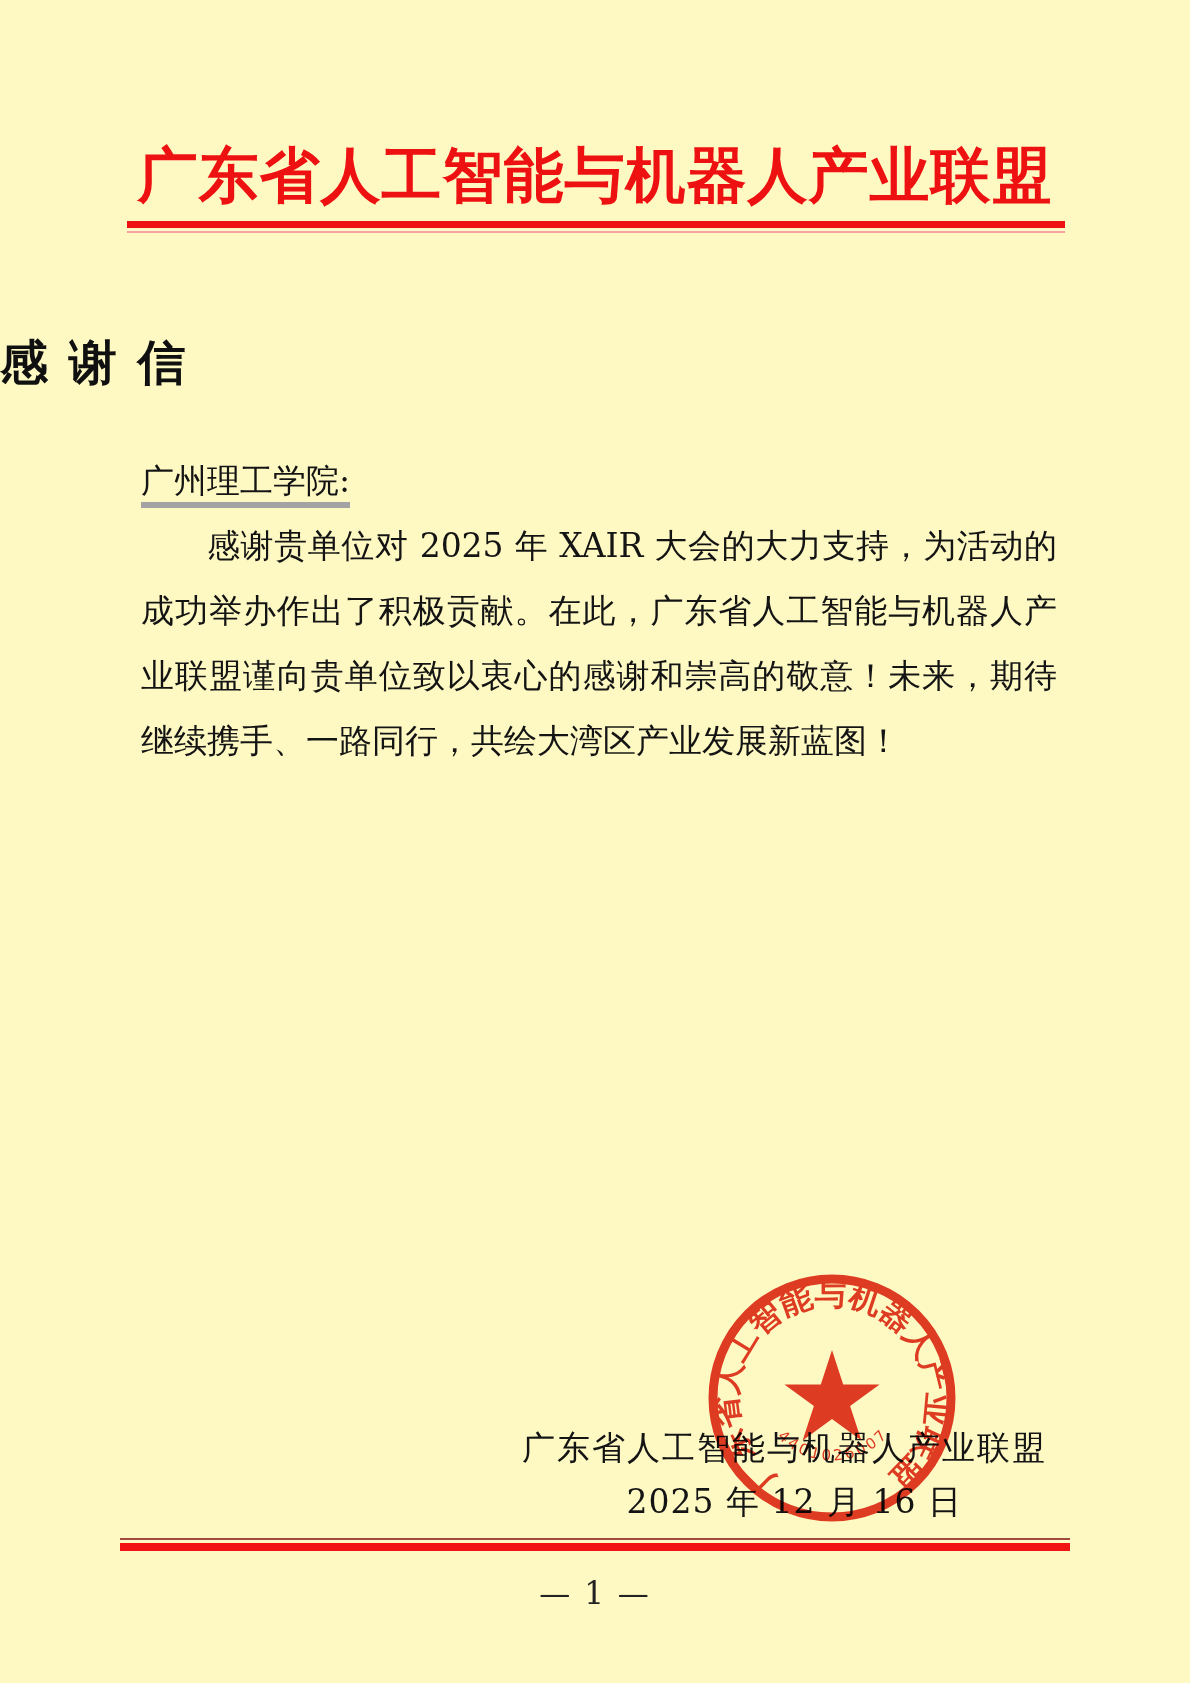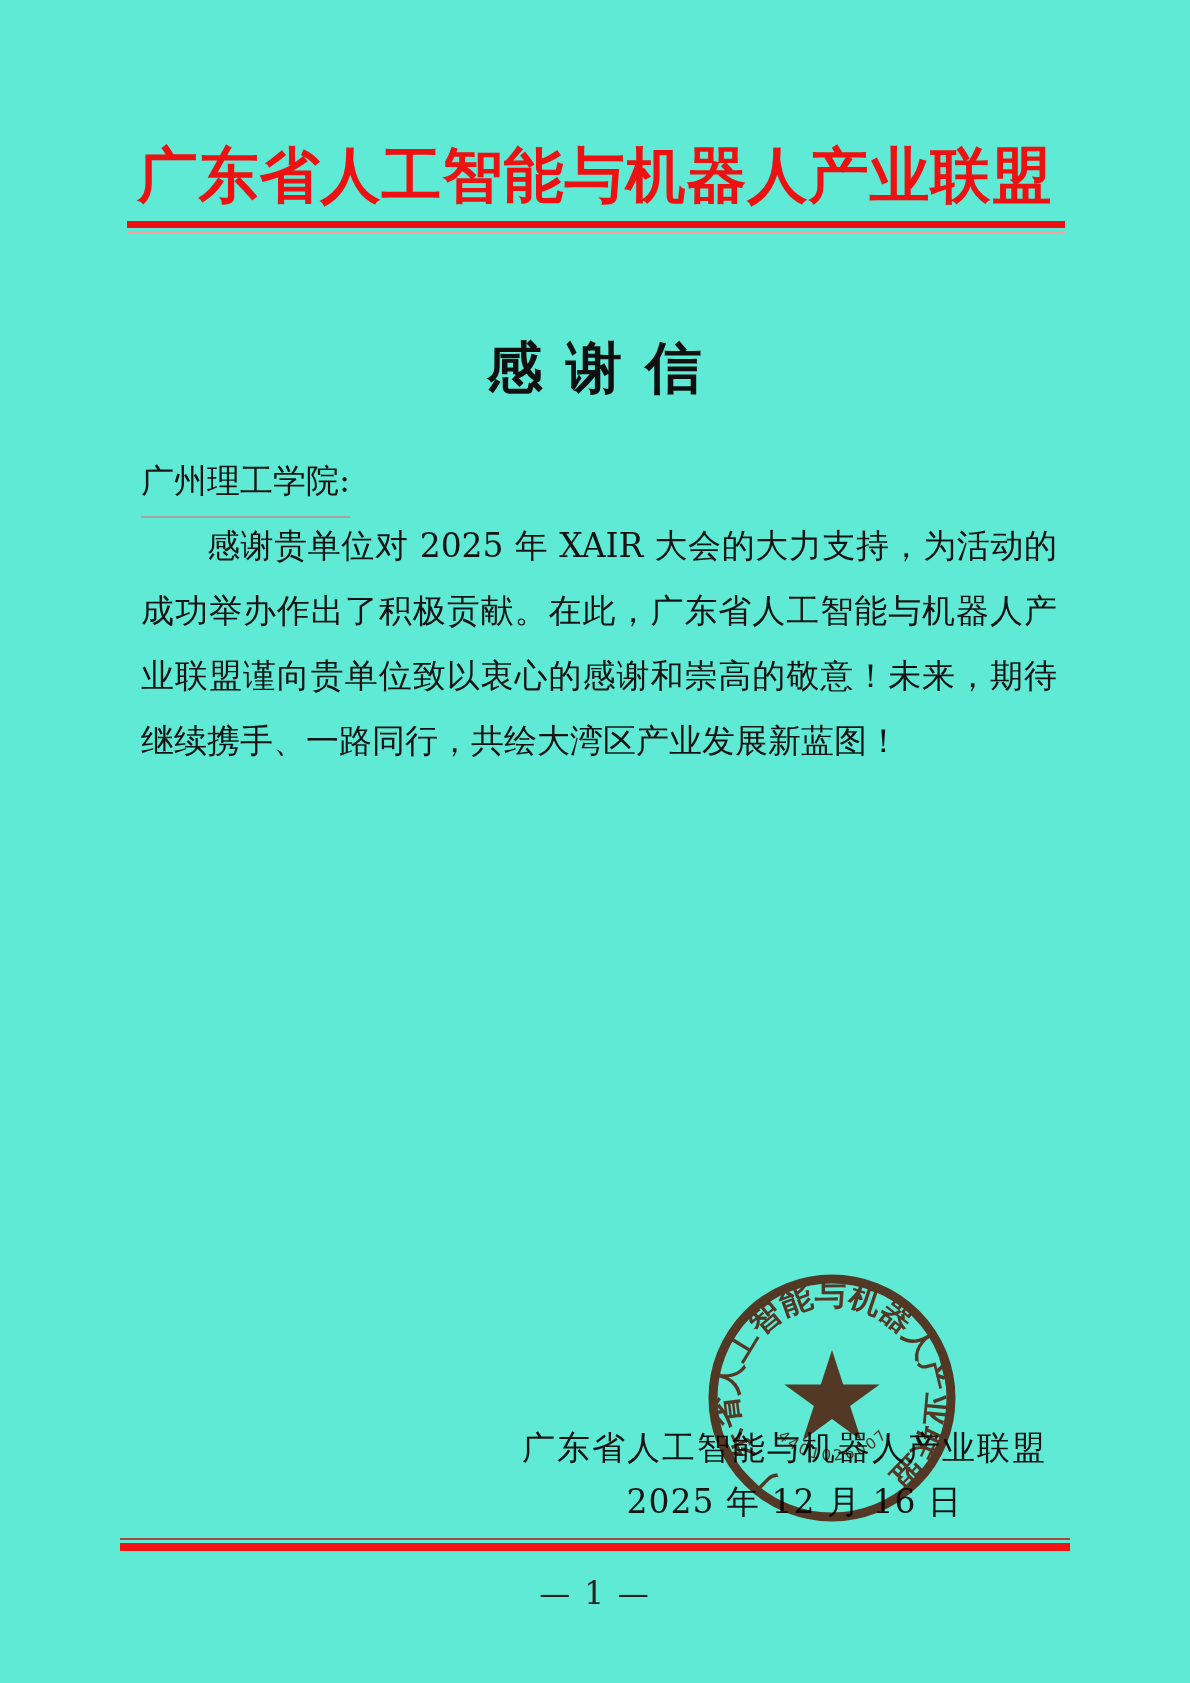--- a/index.html
+++ b/index.html
@@ -1,43 +1,43 @@
 <!DOCTYPE html>
 <html><head>
 <meta charset="utf-8">
 <style>
   html,body { margin:0; padding:0; background:#888; }
   .page {
     position:relative; width:1190px; height:1683px; margin:0 auto;
-    background:#5eead4; overflow:hidden;
+    background:#fef9c3; overflow:hidden;
     font-family:"DejaVu Serif","Liberation Serif",serif;
     color:#141414;
   }
   .org-title {
     position:absolute; top:136px; left:0; width:100%;
     text-align:center; font-size:60px; font-weight:bold;
     color:#ee1111; letter-spacing:1px; white-space:nowrap;
   }
   .rule-top { position:absolute; top:221px; left:127px; width:938px; }
   .rule-top .thick { height:7px; background:#ee1111; }
   .rule-top .thin  { height:2px; background:#f7a3a3; margin-top:3px; }
 
   .letter-title {
     position:absolute; top:331px; left:0; width:100%;
-    text-align:center; font-size:56px; font-weight:bold; color:#101010;
+    text-align:left; font-size:48px; font-weight:bold; color:#101010;
     letter-spacing:2px;
   }
 
   .letter-body {
     position:absolute; top:448px; left:141px; width:916px;
     font-size:33px; line-height:65px; text-align:justify;
   }
   .letter-body p { margin:0; text-indent:2em; }
   .letter-body p.salutation { text-indent:0; }
-  .salutation span { border-bottom:2px solid #a3a3a3; padding-bottom:16px; }
+  .salutation span { border-bottom:6px solid #a3a3a3; padding-bottom:2px; }
 
   .signature-org {
     position:absolute; top:1426px; right:143px;
     font-size:33px; letter-spacing:2px; white-space:nowrap;
   }
   .signature-date {
     position:absolute; top:1480px; right:228px;
     font-size:33px; letter-spacing:1px; white-space:nowrap;
   }
 

